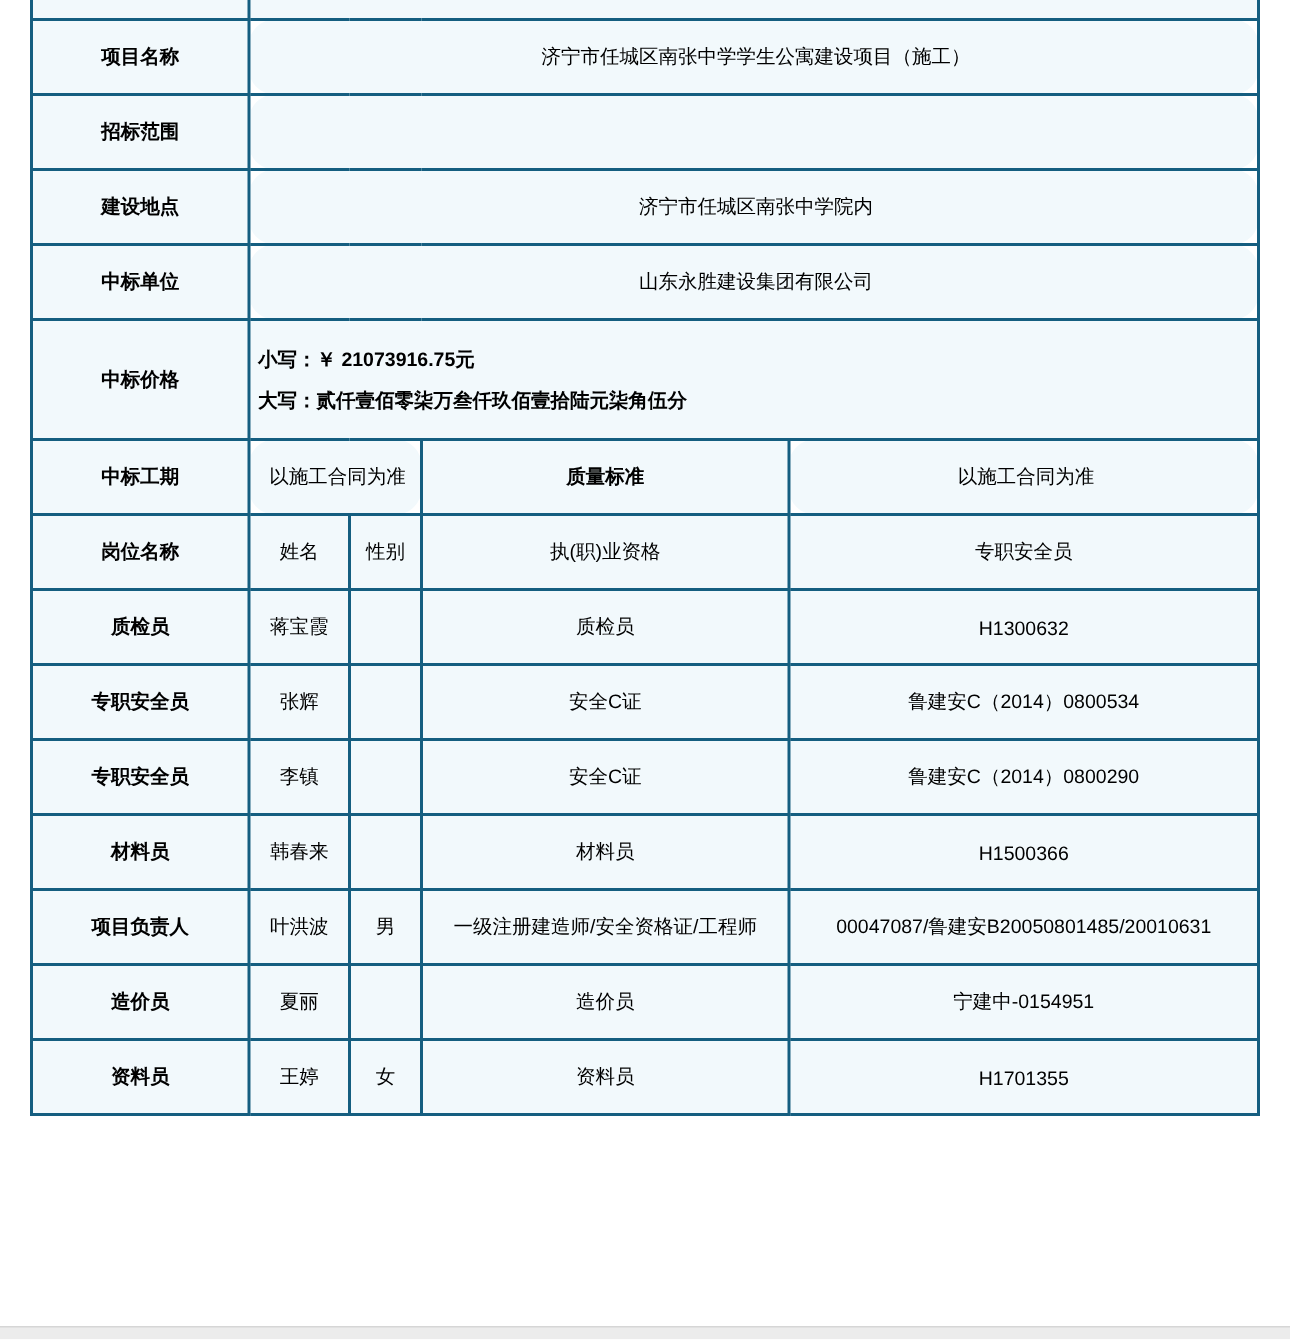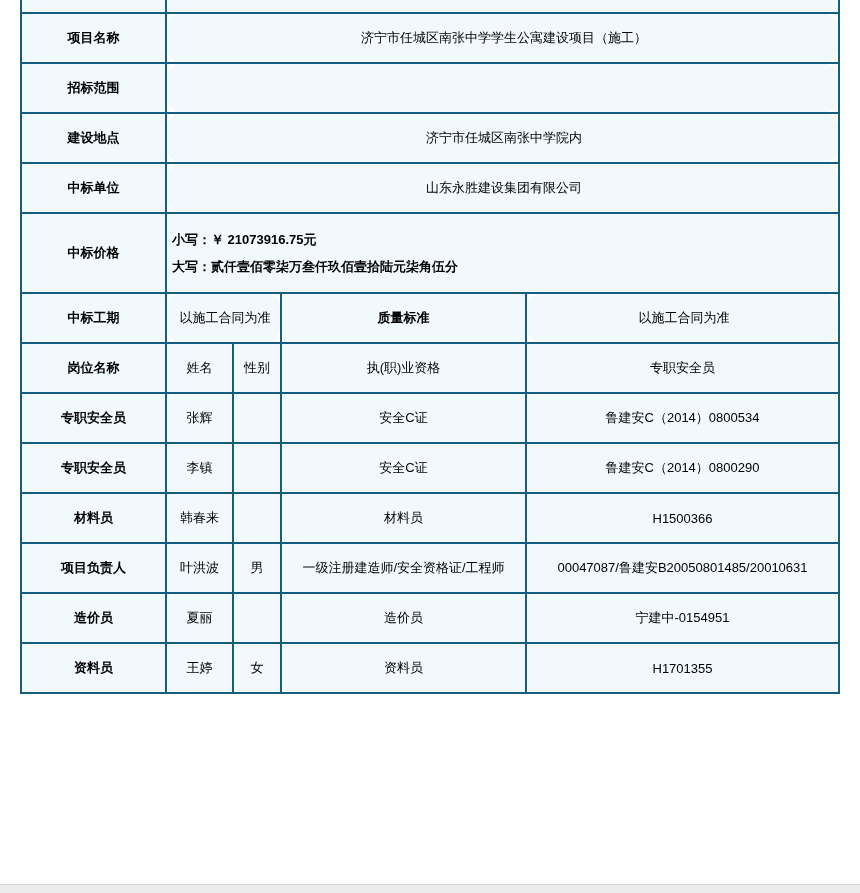--- a/index.html
+++ b/index.html
@@ -123,20 +123,27 @@
 
       <tr>
         <td class="label-cell">岗位名称</td>
         <td>姓名</td>
         <td>性别</td>
         <td>执(职)业资格</td>
         <td>专职安全员</td>
       </tr>
 
       <tr>
+        <td class="label-cell">质检员</td>
+        <td>蒋宝霞</td>
+        <td></td>
+        <td>质检员</td>
+        <td>H1300632</td>
+      </tr>
+      <tr>
         <td class="label-cell">专职安全员</td>
         <td>张辉</td>
         <td></td>
         <td>安全C证</td>
         <td>鲁建安C（2014）0800534</td>
       </tr>
       <tr>
         <td class="label-cell">专职安全员</td>
         <td>李镇</td>
         <td></td>

